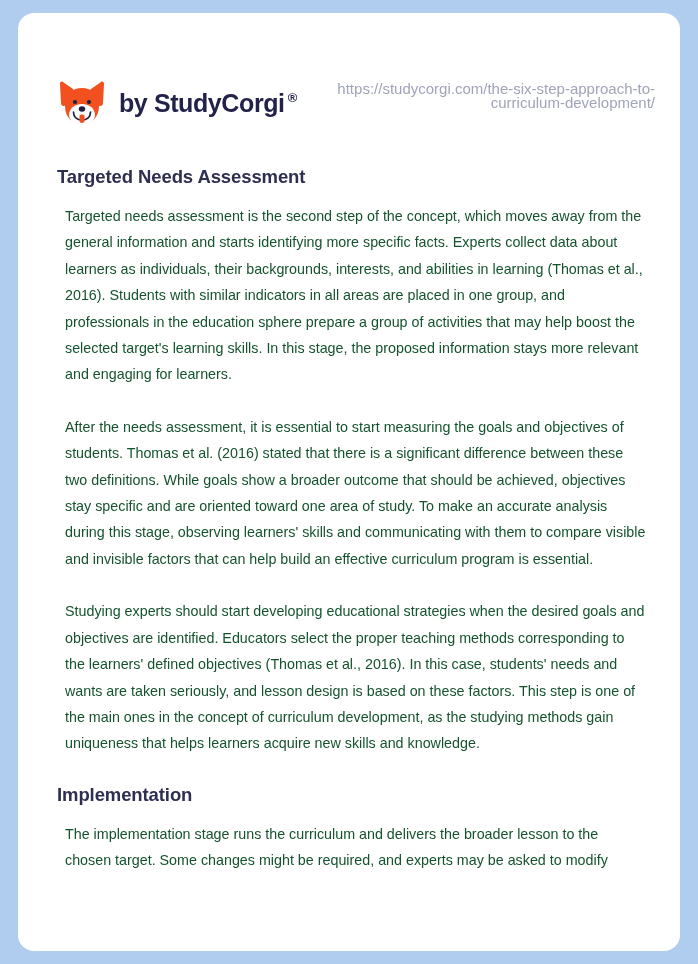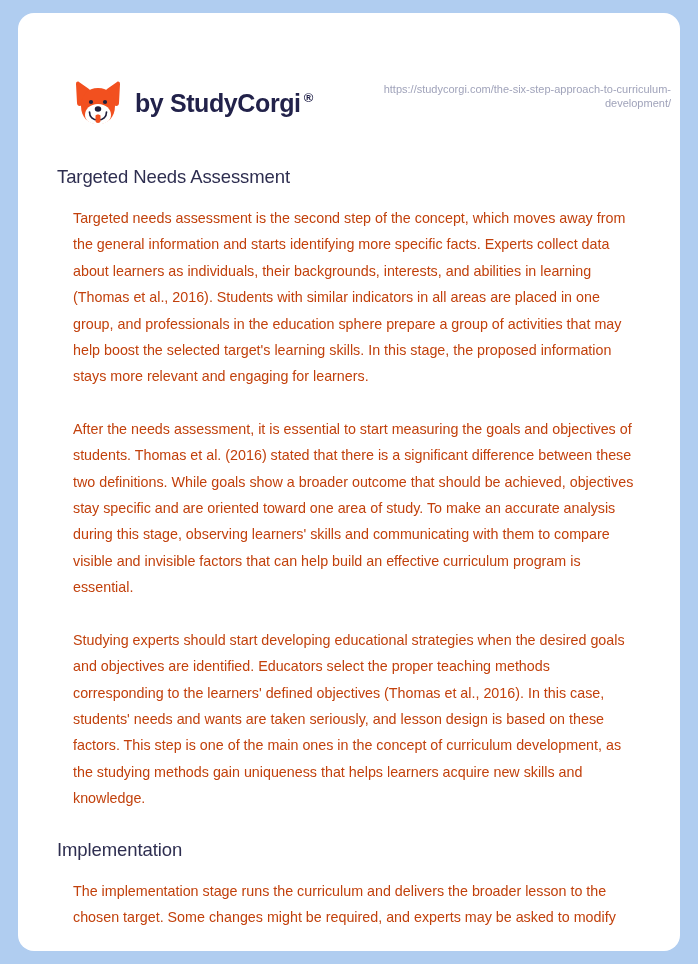--- a/index.html
+++ b/index.html
@@ -22,21 +22,21 @@
     height: 938px;
     background: #ffffff;
     border-radius: 16px;
     box-sizing: border-box;
     overflow: hidden;
   }
 
   
   .doc-header {
     position: absolute;
-    left: 16px;
+    left: 0;
     top: 0;
     width: 662px;
     height: 132px;
   }
 
   .brand {
     position: absolute;
     left: 39px;
     top: 62px;
     display: flex;
@@ -75,50 +75,50 @@
   }
   .header-title {
     font-size: 11.2px;
     font-weight: bold;
     color: #6f7391;
     line-height: 16px;
     letter-spacing: 0.1px;
   }
   .header-url {
     margin-top: 3px;
-    font-size: 11px;
+    font-size: 15px;
     color: #a0a3ba;
     line-height: 14px;
     word-break: break-word;
   }
 
   
   .article {
     position: absolute;
     left: 39px;
     top: 152px;
     width: 597px;
   }
 
   .section-heading {
     font-size: 18.5px;
-    font-weight: normal;
+    font-weight: bold;
     color: #2e2e50;
     margin: 0 0 14px 0;
     line-height: 24px;
     letter-spacing: -0.1px;
   }
   .section + .section {
     margin-top: 26px;
   }
   .body-text {
     font-size: 14.3px;
     line-height: 26.4px;
-    color: #c2410c;
-    margin: 16px;
+    color: #14532d;
+    margin: 8px;
     text-align: left;
   }
 </style>
 </head>
 <body>
 
 <div class="page-card">
 
   <div class="doc-header">
 

